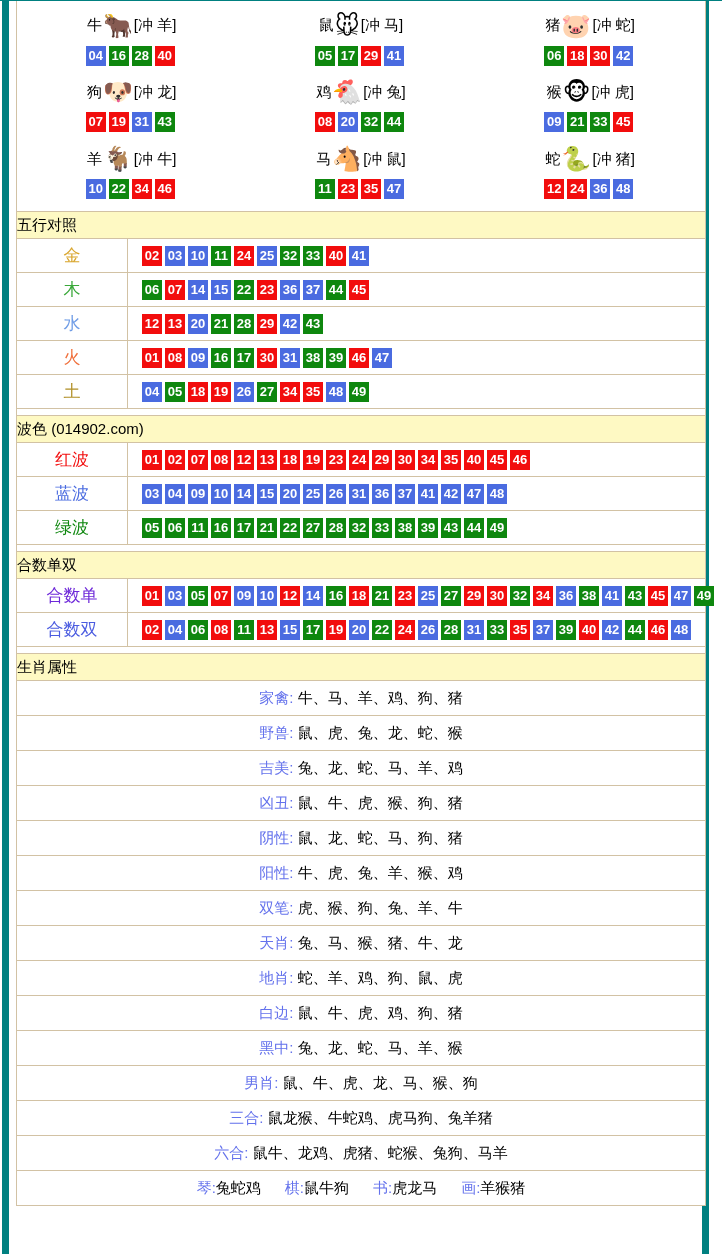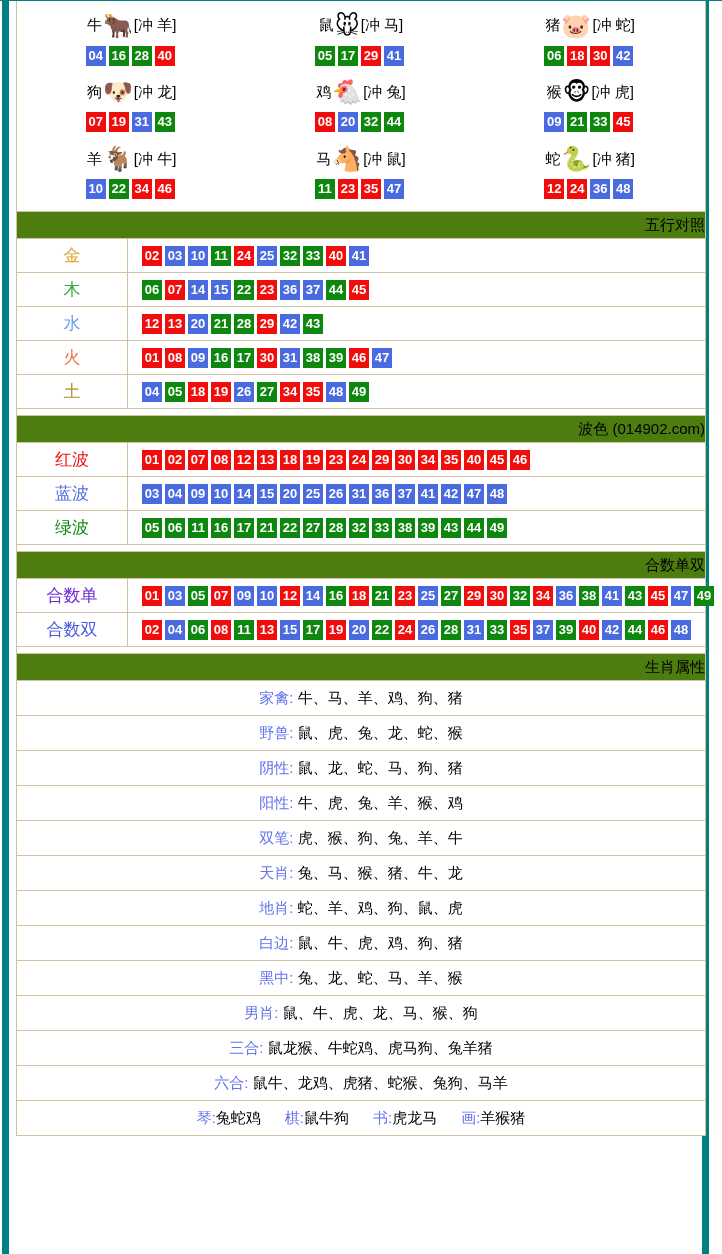--- a/index.html
+++ b/index.html
@@ -10,21 +10,21 @@
   .edge-bar.right{left:702px;}
   .sheet{position:absolute;left:16px;top:0;width:690px;border-left:1px solid #d2c2a4;border-right:1px solid #d2c2a4;box-sizing:border-box;background:#fff;}
   
   .zgrid{display:grid;grid-template-columns:repeat(3,1fr);padding-top:4px;height:200px;}
   .zcell{text-align:center;display:flex;flex-direction:column;align-items:center;justify-content:center;}
   .zname{display:flex;align-items:center;justify-content:center;font-size:15px;color:#000;height:30px;}
   .zicon{font-size:24px;line-height:24px;margin:0 1px;}
   .znums{margin-top:5px;display:flex;}
   
   .gap{height:6px;background:#fff;}
-  .shead{background:#4d7c0f;border-top:1px solid #d2c2a4;border-bottom:1px solid #d2c2a4;height:26px;line-height:26px;text-align:right;font-size:15px;color:#000;}
+  .shead{background:#fef9c3;border-top:1px solid #d2c2a4;border-bottom:1px solid #d2c2a4;height:26px;line-height:26px;text-align:left;font-size:15px;color:#000;}
   
   .nrow{display:flex;align-items:stretch;border-bottom:1px solid #d2c2a4;height:33px;}
   .nlabel{width:110px;min-width:110px;border-right:1px solid #d2c2a4;display:flex;align-items:center;justify-content:center;font-size:17px;}
   .nnums{display:flex;align-items:center;padding-left:14px;flex-wrap:nowrap;}
   .nbox{display:inline-block;width:20px;height:20px;line-height:20px;margin-right:3px;text-align:center;color:#fff;font-size:13px;font-weight:bold;}
   
   .arow{height:34px;border-bottom:1px solid #d2c2a4;display:flex;align-items:center;justify-content:center;font-size:15px;color:#000;}
   .alabel{color:#6472ec;}
   .aseg{margin:0 12px;}
 </style>
@@ -373,20 +373,28 @@
     <div id="attr-rows">
         <div class="arow">
           <span class="alabel">家禽:</span>
           <span class="atext">&nbsp;牛、马、羊、鸡、狗、猪</span>
         </div>
         <div class="arow">
           <span class="alabel">野兽:</span>
           <span class="atext">&nbsp;鼠、虎、兔、龙、蛇、猴</span>
         </div>
         <div class="arow">
+          <span class="alabel">吉美:</span>
+          <span class="atext">&nbsp;兔、龙、蛇、马、羊、鸡</span>
+        </div>
+        <div class="arow">
+          <span class="alabel">凶丑:</span>
+          <span class="atext">&nbsp;鼠、牛、虎、猴、狗、猪</span>
+        </div>
+        <div class="arow">
           <span class="alabel">阴性:</span>
           <span class="atext">&nbsp;鼠、龙、蛇、马、狗、猪</span>
         </div>
         <div class="arow">
           <span class="alabel">阳性:</span>
           <span class="atext">&nbsp;牛、虎、兔、羊、猴、鸡</span>
         </div>
         <div class="arow">
           <span class="alabel">双笔:</span>
           <span class="atext">&nbsp;虎、猴、狗、兔、羊、牛</span>

